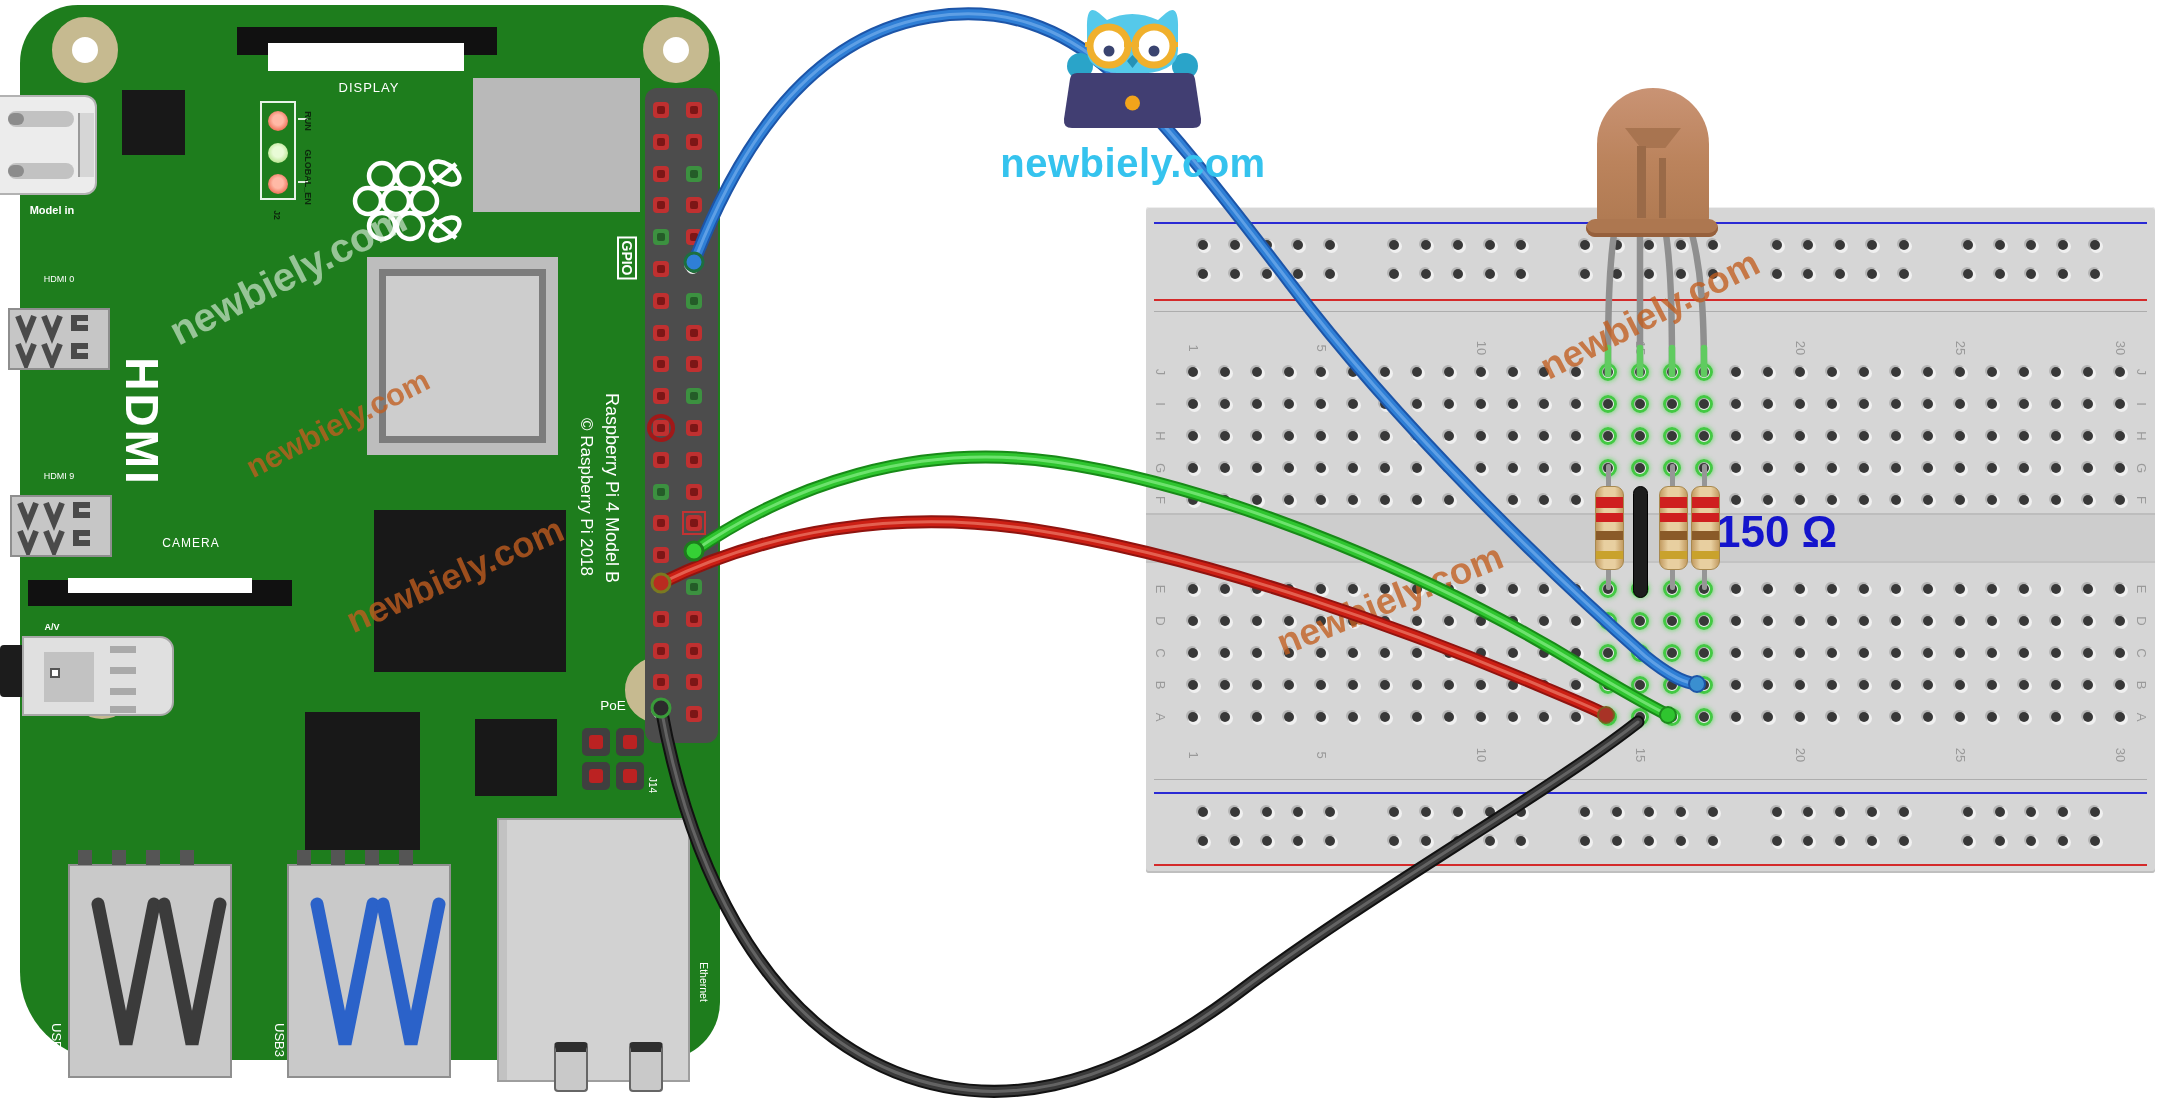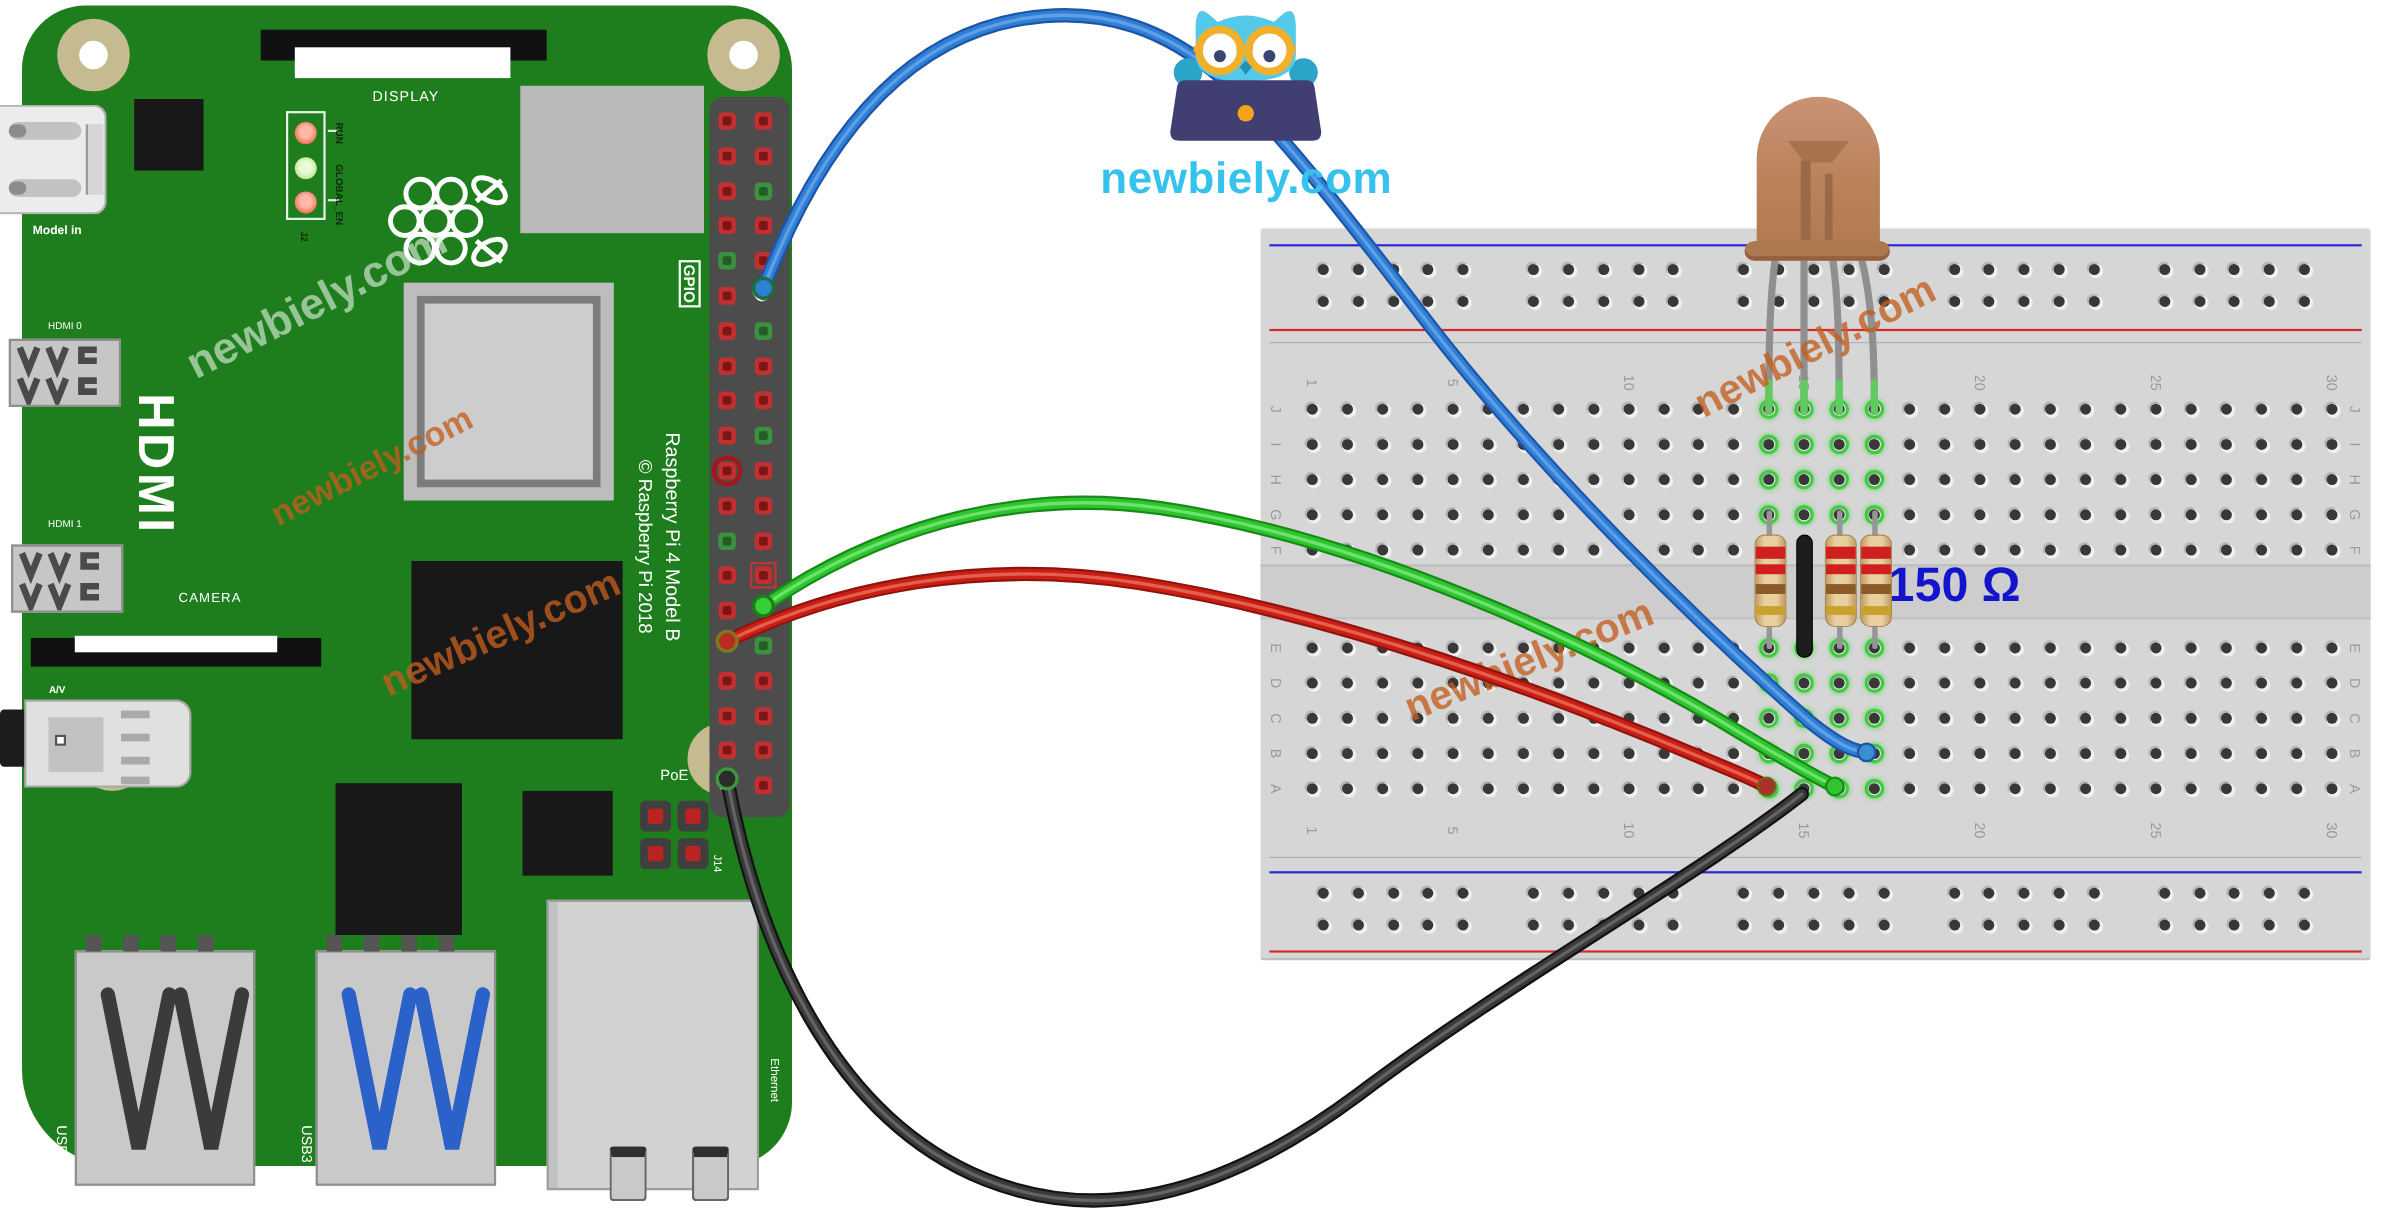--- a/index.html
+++ b/index.html
@@ -126,35 +126,35 @@
       <div class="abs" style="left:8px;top:14px;width:66px;height:16px;background:#c2c2c2;border-radius:8px;">
           <div class="abs" style="left:0;top:2px;width:16px;height:12px;background:#8c8c8c;border-radius:6px;"></div>
         </div>
       <div class="abs" style="left:8px;top:66px;width:66px;height:16px;background:#c2c2c2;border-radius:8px;">
           <div class="abs" style="left:0;top:2px;width:16px;height:12px;background:#8c8c8c;border-radius:6px;"></div>
         </div>
       <div class="abs" style="left:78px;top:16px;width:14px;height:64px;background:#d6d6d6;border-left:2px solid #9a9a9a;"></div>
     </div>
     <div class="htext" style="left:32px;top:205px;font-size:11px;font-weight:bold;">Model in</div>
 
-    <div class="htext" style="left:39px;top:291px;font-size:9px;">HDMI 0</div>
+    <div class="htext" style="left:39px;top:274px;font-size:9px;">HDMI 0</div>
     <div class="abs" style="left:-12px;top:303px;width:102px;height:62px;background:#c6c6c6;border:2px solid #8e8e8e;box-sizing:border-box;">
       <svg width="98" height="58" viewBox="0 0 98 58">
           <g stroke="#4a4a4a" stroke-width="6" fill="none">
             <path d="M8 6 L16 26 L24 6"></path>
             <path d="M8 34 L16 54 L24 34"></path>
             <path d="M34 6 L42 26 L50 6"></path>
             <path d="M34 34 L42 54 L50 34"></path>
             <path d="M78 8 h-14 v10 h14"></path>
             <path d="M78 36 h-14 v10 h14"></path>
           </g>
         </svg>
     </div>
     <div class="vtext" style="left:122px;top:417px;font-size:46px;font-weight:bold;letter-spacing:3px;">HDMI</div>
-    <div class="htext" style="left:39px;top:471px;font-size:9px;">HDMI 1</div>
+    <div class="htext" style="left:39px;top:471px;font-size:9px;">HDMI 9</div>
     <div class="abs" style="left:-10px;top:490px;width:102px;height:62px;background:#c6c6c6;border:2px solid #8e8e8e;box-sizing:border-box;">
       <svg width="98" height="58" viewBox="0 0 98 58">
           <g stroke="#4a4a4a" stroke-width="6" fill="none">
             <path d="M8 6 L16 26 L24 6"></path>
             <path d="M8 34 L16 54 L24 34"></path>
             <path d="M34 6 L42 26 L50 6"></path>
             <path d="M34 34 L42 54 L50 34"></path>
             <path d="M78 8 h-14 v10 h14"></path>
             <path d="M78 36 h-14 v10 h14"></path>
           </g>

